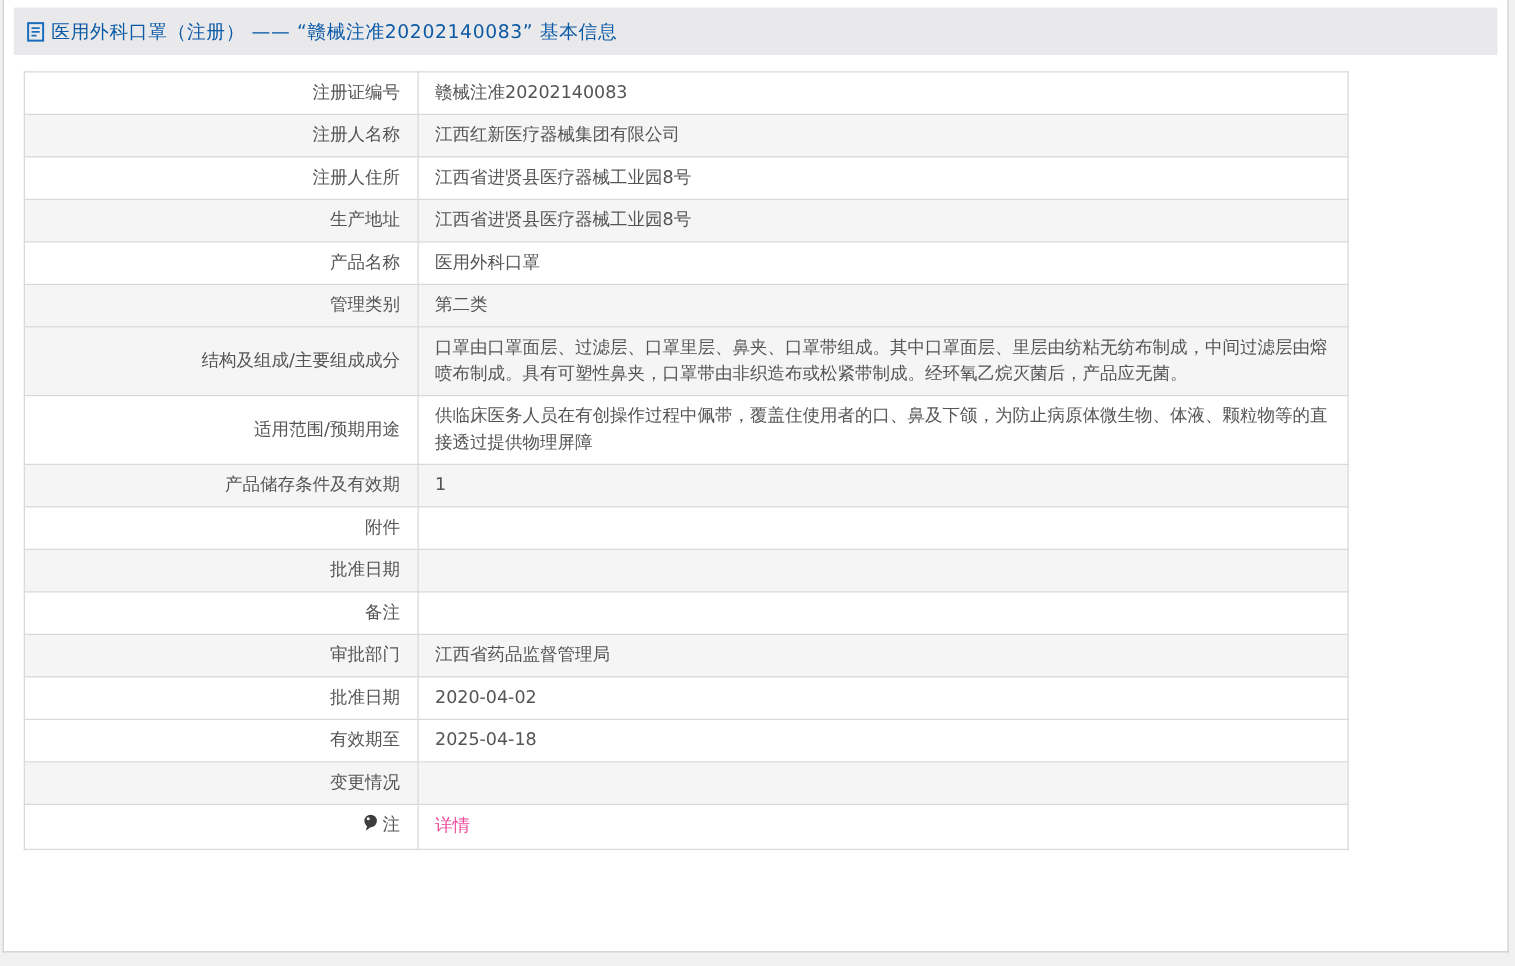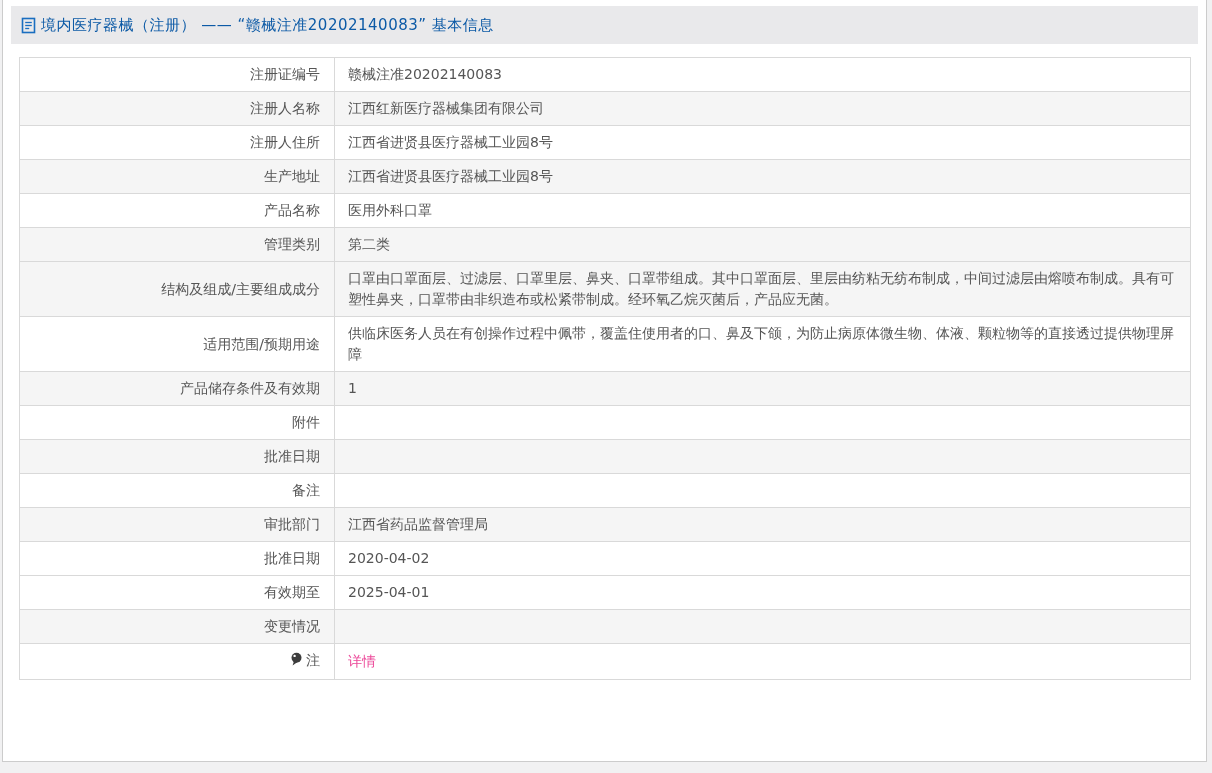--- a/index.html
+++ b/index.html
@@ -28,21 +28,21 @@
   }
   .doc-icon { display:inline-flex; margin-right:5px; }
   .title-text {
     color:#0c5aa6;
     font-size:15px;
     letter-spacing:0.5px;
   }
   table.info-table {
     border-collapse:collapse;
     margin:13px 0 0 16px;
-    width:1172px;
+    width:1060px;
     table-layout:fixed;
     font-size:14px;
     color:#555555;
   }
   .info-table th, .info-table td {
     border:1px solid #d9d9d9;
     padding:6px 12px;
     line-height:21px;
     vertical-align:middle;
     word-break:break-all;
@@ -70,21 +70,21 @@
 <div class="page">
   <div class="title-bar">
     <span class="doc-icon">
       <svg width="15" height="17" viewBox="0 0 15 17">
         <rect x="1.5" y="1.5" width="12" height="14" fill="none" stroke="#1a6ec0" stroke-width="1.6"></rect>
         <line x1="4.2" y1="5.5" x2="10.8" y2="5.5" stroke="#1a6ec0" stroke-width="1.3"></line>
         <line x1="4.2" y1="8.5" x2="10.8" y2="8.5" stroke="#1a6ec0" stroke-width="1.3"></line>
         <line x1="4.2" y1="11.5" x2="8.2" y2="11.5" stroke="#1a6ec0" stroke-width="1.3"></line>
       </svg>
     </span>
-    <span class="title-text">境内医疗器械（注册） —— “赣械注准20202140083” 基本信息</span>
+    <span class="title-text">医用外科口罩（注册） —— “赣械注准20202140083” 基本信息</span>
   </div>
 
   <table class="info-table">
     <tbody>
         <tr class="odd">
           <th>注册证编号</th>
           <td>赣械注准20202140083</td>
         </tr>
         <tr class="even">
           <th>注册人名称</th>
@@ -133,21 +133,21 @@
         <tr class="even">
           <th>审批部门</th>
           <td>江西省药品监督管理局</td>
         </tr>
         <tr class="odd">
           <th>批准日期</th>
           <td>2020-04-02</td>
         </tr>
         <tr class="odd">
           <th>有效期至</th>
-          <td>2025-04-01</td>
+          <td>2025-04-18</td>
         </tr>
         <tr class="even">
           <th>变更情况</th>
           <td></td>
         </tr>
         <tr class="odd">
           <th><span class="pin"><svg width="13" height="15" viewBox="0 0 13 15">
                 <circle cx="6.5" cy="5.8" r="5" fill="#3d3d3d"></circle>
                 <circle cx="4.6" cy="3.9" r="1.2" fill="#ffffff"></circle>
                 <path d="M2.6 13.6 L4.1 8.6 L7.2 10.2 Z" fill="#3d3d3d"></path>

